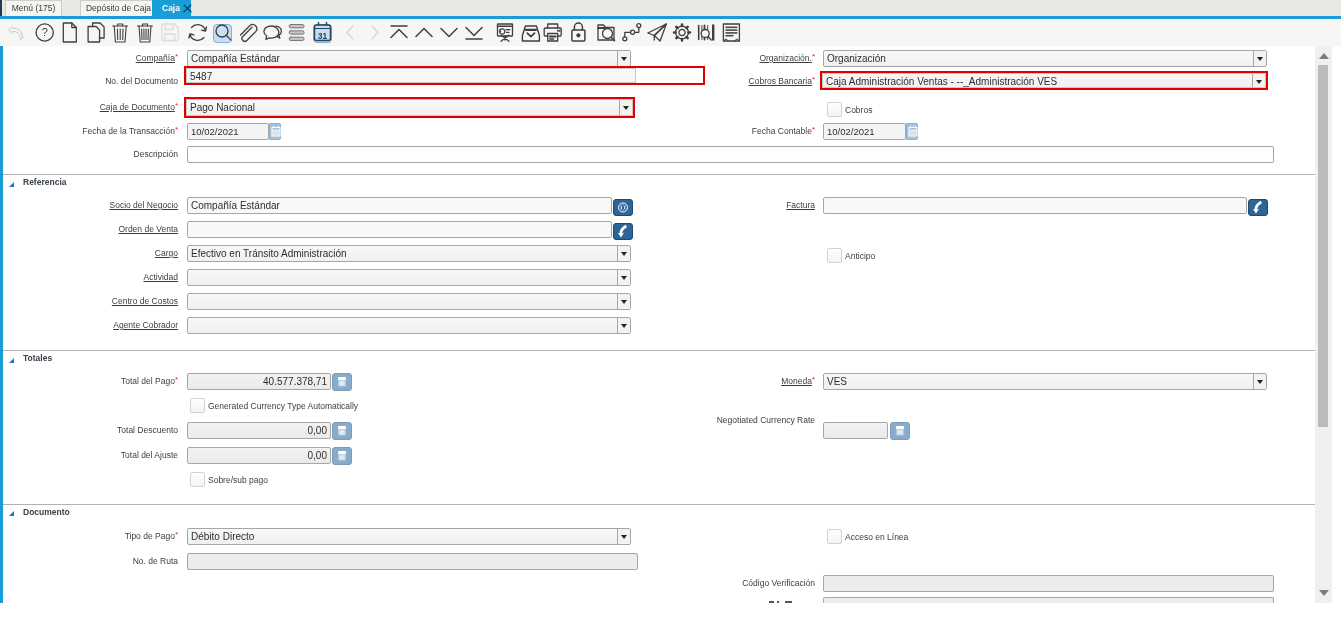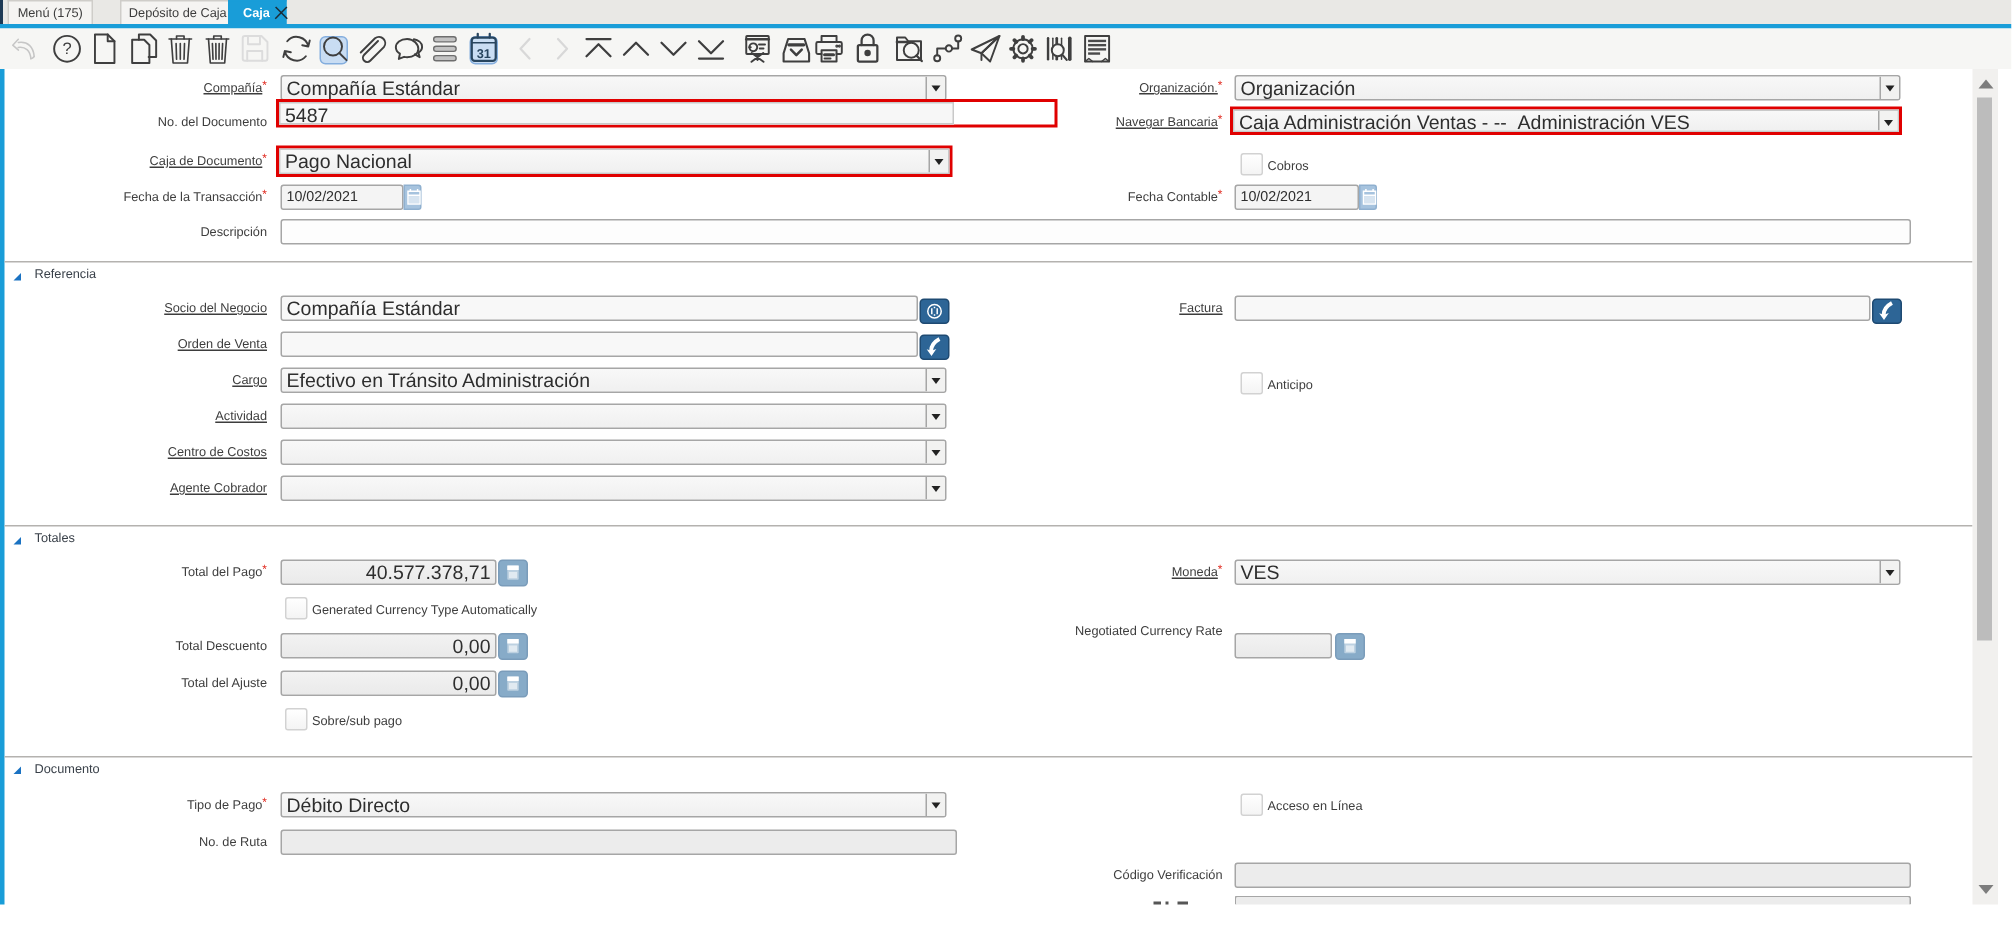--- a/index.html
+++ b/index.html
@@ -16,34 +16,34 @@
 .tabxd:before,.tabxd:after{background:#1c2b36;height:1.4px}
 
 #toolbar{position:absolute;left:0;top:18.5px;width:1341px;height:27.5px;background:#f6f6f4}
 .press{position:absolute;width:19px;height:19px;border:1px solid #84aede;background:#c9ddf3;border-radius:4px}
 
 #form{position:absolute;left:0;top:46px;width:1317px;height:557px;background:#fff}
 #leftblue{position:absolute;left:0;top:46px;width:2.5px;height:557px;background:#199dd8}
 .lbl{position:absolute;font-size:8.5px;color:#3d3d3d;white-space:nowrap;text-align:right;line-height:16px}
 .u{text-decoration:underline}
 .ast{color:#e0281e;position:relative;top:-2.5px;font-size:8px;text-decoration:none;display:inline-block;margin-left:0px}
-.fld{position:absolute;height:17px;border:1px solid #a6a6a6;border-radius:2px;font-size:13px;color:#2e2e2e;
+.fld{position:absolute;height:17px;border:1px solid #a6a6a6;border-radius:2px;font-size:10px;color:#2e2e2e;
  background:linear-gradient(#f8f8f8,#f0f0f0);line-height:15px;padding:0 3px;white-space:nowrap;overflow:hidden}
 .cbtn{position:absolute;right:0;top:0;width:13px;height:15px;border-left:1px solid #a6a6a6;background:#f2f2f1}
 .cbtn:after{content:"";position:absolute;left:3px;top:6px;border:3.5px solid transparent;border-top:4px solid #222}
 .redw{position:absolute;border:2px solid #e00000}
 .redw .fld{position:absolute;left:0;top:0}
 .num{text-align:right;background:linear-gradient(#f2f2f2,#eaeaea)}
 .cal{position:absolute;width:12px;height:17px;background:#a6c3de;border:1px solid #8fb0cf;border-radius:0 2px 2px 0}
 .calc{position:absolute;width:20px;height:17.5px;background:#87abc8;border:1px solid #7a9cba;border-radius:3px}
 .zbtn{position:absolute;width:20px;height:17px;background:#2d6596;border:1px solid #1e4a72;border-radius:3px;line-height:0}
 .cb{position:absolute;width:15px;height:15px;border:1px solid #d2d2d2;border-radius:2px;background:linear-gradient(#ffffff,#f4f4f4)}
 .cblbl{position:absolute;font-size:8.5px;color:#3d3d3d;white-space:nowrap;line-height:13px}
 .sep{position:absolute;left:3px;width:1312px;height:1px;background:#b4b2af}
-.sect{position:absolute;font-size:8.5px;font-weight:normal;color:#394049;white-space:nowrap}
+.sect{position:absolute;font-size:8.5px;font-weight:bold;color:#394049;white-space:nowrap}
 .tri{position:absolute;width:0;height:0;border-left:5px solid transparent;border-bottom:5px solid #1a72c2}
 
 #sbar{position:absolute;left:1315px;top:46px;width:17px;height:557px;background:#f1f0ee}
 #sthumb{position:absolute;left:2.5px;top:19px;width:10px;height:362px;background:#bcbcbc}
 .sarr{position:absolute;left:4px;width:0;height:0;border-left:5px solid transparent;border-right:5px solid transparent}
 
 #status{position:absolute;left:0;top:603px;width:1341px;height:18px;background:linear-gradient(#ffffff 0%,#fafafa 60%,#e2e2e2 92%,#cfcfcf 100%);border-top:1px solid #adadad}
 #status .txt{position:absolute;left:2px;top:4px;font-size:8.5px;color:#1d1d1d}
 #pgnum{position:absolute;left:1314.5px;top:4px;font-size:8.5px;color:#222}
 #pgsep{position:absolute;left:1310px;top:3px;width:1.2px;height:12px;background:#55aae0}
@@ -248,21 +248,21 @@
 
 <div class="lbl" style="left:0;width:178px;top:50px"><span class="u">Compañía</span><span class="ast">*</span></div>
 <div class="fld" style="left:187px;top:50px;width:444px;padding-right:16px">Compañía Estándar<span class="cbtn"></span></div>
 <div class="lbl" style="left:600px;width:215px;top:50px"><span class="u">Organización.</span><span class="ast">*</span></div>
 <div class="fld" style="left:823px;top:50px;width:444px;padding-right:16px">Organización<span class="cbtn"></span></div>
 
 <div class="lbl" style="left:0;width:178px;top:73px">No. del Documento</div>
 <div class="redw" style="left:184px;top:66px;width:521px;height:19px">
         <div class="fld" style="width:450px;height:15px;border-color:#c9c9c9;border-radius:0;background:#f7f7f7">5487</div>
       </div>
-<div class="lbl" style="left:600px;width:215px;top:73px"><span class="u">Navegar Bancaria</span><span class="ast">*</span></div>
+<div class="lbl" style="left:600px;width:215px;top:73px"><span class="u">Cobros Bancaria</span><span class="ast">*</span></div>
 <div class="redw" style="left:820px;top:71px;width:448px;height:19px">
         <div class="fld" style="width:444px;height:15px;border-color:#c9c9c9;border-radius:0;padding-right:16px">Caja Administración Ventas - --_Administración VES<span class="cbtn" style="height:13px"></span></div>
       </div>
 
 <div class="lbl" style="left:0;width:178px;top:99px"><span class="u">Caja de Documento</span><span class="ast">*</span></div>
 <div class="redw" style="left:184px;top:97px;width:451px;height:21px">
         <div class="fld" style="width:447px;height:17px;border-color:#c9c9c9;border-radius:0;padding-right:16px">Pago Nacional<span class="cbtn" style="height:15px"></span></div>
       </div>
 <div class="cb" style="left:827px;top:102px"></div>
       <div class="cblbl" style="left:845px;top:104px">Cobros</div>

